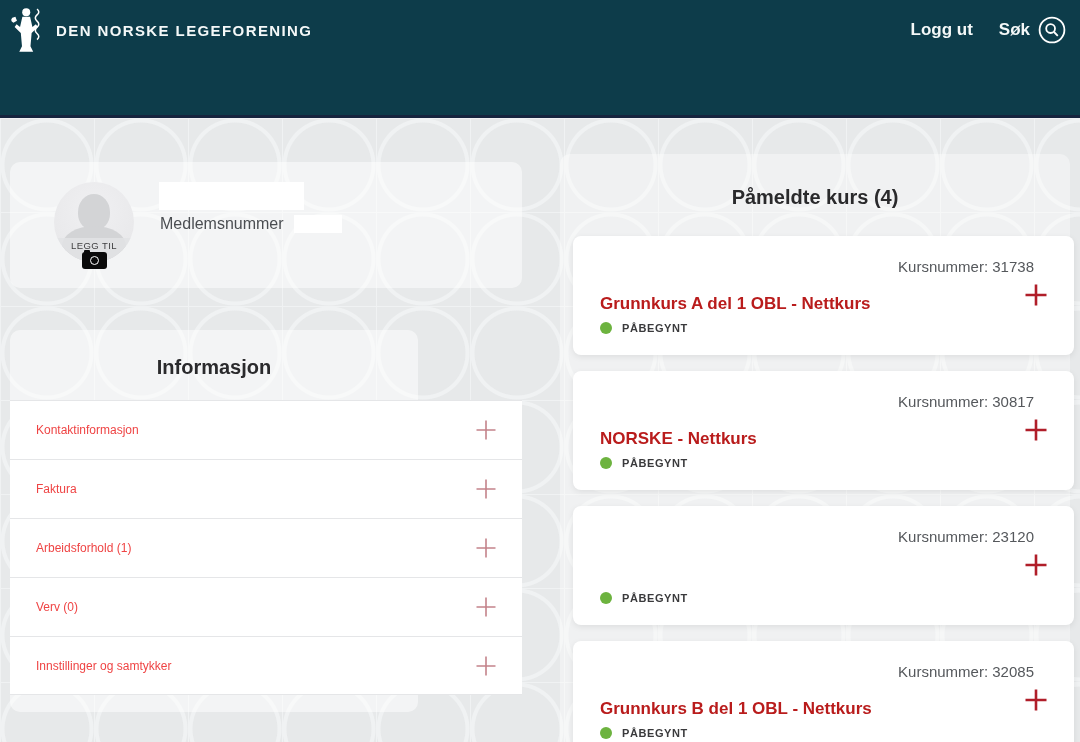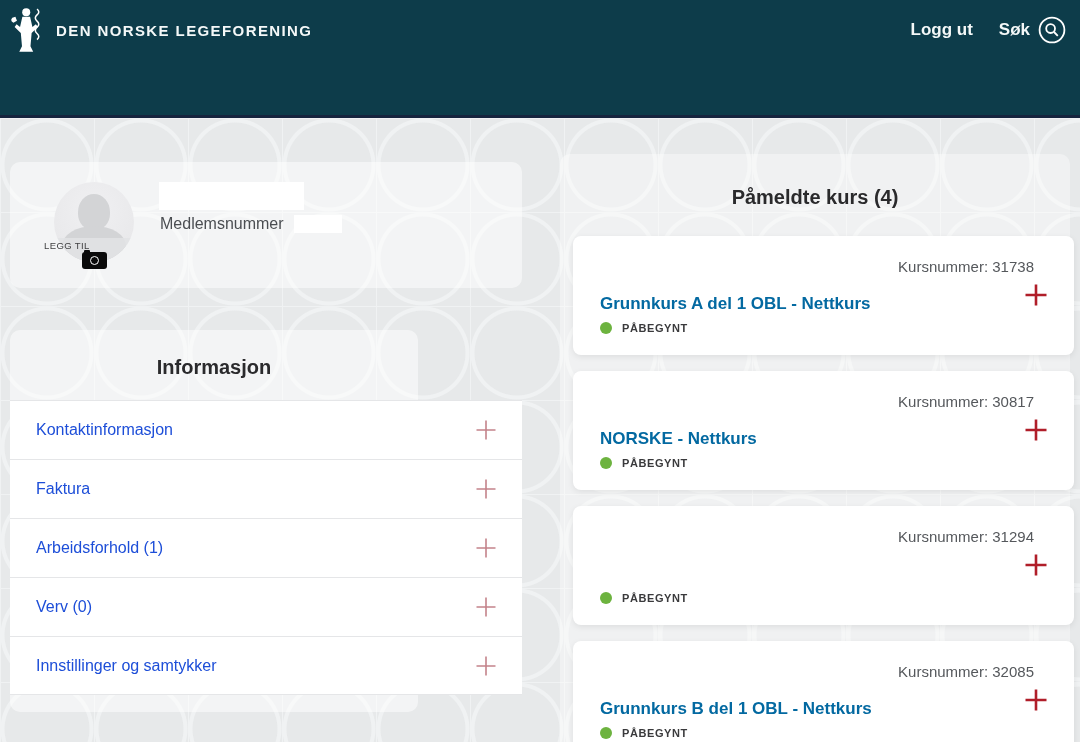--- a/index.html
+++ b/index.html
@@ -40,53 +40,53 @@
   .avatar-wrap { position:absolute; left:34px; top:14px; width:100px; height:110px; }
   .avatar { position:absolute; left:10px; top:6px; width:80px; height:80px; border-radius:50%;
             background:radial-gradient(circle at 50% 35%, #f0f0f2 0%, #e9e9eb 70%, #e2e3e5 100%);
             overflow:hidden; cursor:pointer; }
   .avatar .head { position:absolute; left:24px; top:12px; width:32px; height:36px;
                   border-radius:50% 50% 45% 45%; background:#d3d4d6; }
   .avatar .shoulders { position:absolute; left:8px; top:44px; width:64px; height:40px;
                        border-radius:50% 50% 0 0; background:#d3d4d6; }
   .avatar .band { position:absolute; left:0; bottom:0; width:100%; height:24px;
                   background:rgba(226,227,229,0.85); }
-  .addphoto-label { position:absolute; left:0; top:64px; width:100px; 
+  .addphoto-label { position:absolute; left:0; top:64px; width:100px; text-align:center;
                     font-size:9.5px; color:#3f3f41; letter-spacing:0.4px; cursor:pointer; }
   .camera-btn { position:absolute; left:38px; top:76px; width:25px; height:17px; background:#0a0a0a;
                 border-radius:3px; cursor:pointer; }
   .camera-btn::before { content:""; position:absolute; left:8px; top:4px; width:7px; height:7px;
                         border:1.8px solid #fff; border-radius:50%; }
   .camera-btn::after { content:""; position:absolute; left:2px; top:-2px; width:6px; height:3px;
                        background:#0a0a0a; border-radius:1px; }
   .profile-fields { position:absolute; left:150px; top:20px; }
   .redact-name { position:absolute; left:-1px; top:0; width:145px; height:28px; background:#fff; }
   .member-row { position:absolute; left:0; top:33px; display:flex; align-items:center; }
   .member-label { font-size:16px; color:#4b4e52; }
   .redact-number { width:48px; height:18px; background:#fff; margin-left:10px; }
 
   
   .info-card { left:10px; top:212px; width:408px; height:382px; }
   .info-title { text-align:center; font-size:20px; font-weight:bold; color:#2a2a2c; padding-top:26px; }
   .accordion { position:absolute; left:0; top:70px; width:512px; }
   .acc-row { height:59px; background:#fff; border-top:1px solid #e5e6e8; display:flex;
              align-items:center; justify-content:space-between; padding:0 24px 0 26px; cursor:pointer; }
   .acc-row:last-child { border-bottom:1px solid #e5e6e8; }
-  .acc-label { font-size:16px; color:#1d4ed8; }
+  .acc-label { font-size:12px; color:#ef4444; }
   .plus-thin { width:24px; height:24px; display:block; }
 
   
   .courses-panel { left:560px; top:36px; width:510px; height:600px;
                    background:rgba(255,255,255,0.38); border-radius:10px; }
   .courses-title { text-align:center; font-size:20px; font-weight:bold; color:#2a2a2c; padding-top:32px; }
   .course-card { position:absolute; left:13px; width:501px; height:119px; background:#fff;
                  border-radius:8px; box-shadow:0 2px 6px rgba(0,0,0,0.08); }
   .course-number { position:absolute; right:40px; top:22px; font-size:15px; color:#55585c; }
   .course-title { position:absolute; left:27px; top:58px; font-size:17px; font-weight:bold;
-                  color:#0369a1; cursor:pointer; }
+                  color:#b91c1c; cursor:pointer; }
   .course-status { position:absolute; left:27px; top:86px; display:flex; align-items:center; gap:10px; }
   .status-dot { width:12px; height:12px; border-radius:50%; background:#6db33f; }
   .status-text { font-size:11px; font-weight:bold; letter-spacing:0.6px; color:#3a3a3c; }
   .plus-bold { position:absolute; right:26px; top:47px; width:24px; height:24px; cursor:pointer; }
 </style>
 </head>
 <body>
 
 <div class="header">
   <div class="topbar">
@@ -203,21 +203,21 @@
         <span class="status-text">PÅBEGYNT</span>
       </div>
       <svg class="plus-bold" viewBox="0 0 24 24">
         <path d="M12 1.5 v21 M1.5 12 h21" stroke="#b01e29" stroke-width="2.6" fill="none"></path>
         </svg>
     </div>
 
     <div class="course-card" style="top:352px;">
       <div class="course-number">
         <span>Kursnummer:</span>
-        <span>31294</span>
+        <span>23120</span>
       </div>
       <div class="course-status">
         <span class="status-dot"></span>
         <span class="status-text">PÅBEGYNT</span>
       </div>
       <svg class="plus-bold" viewBox="0 0 24 24">
         <path d="M12 1.5 v21 M1.5 12 h21" stroke="#b01e29" stroke-width="2.6" fill="none"></path>
         </svg>
     </div>
 

